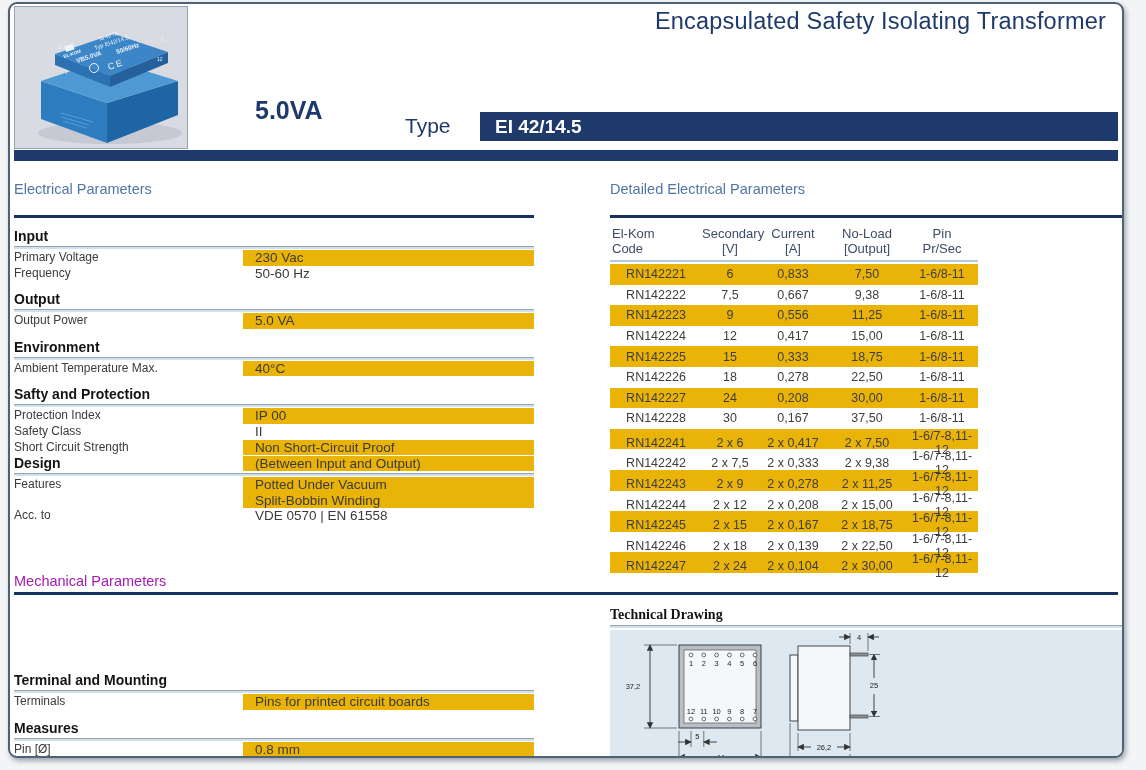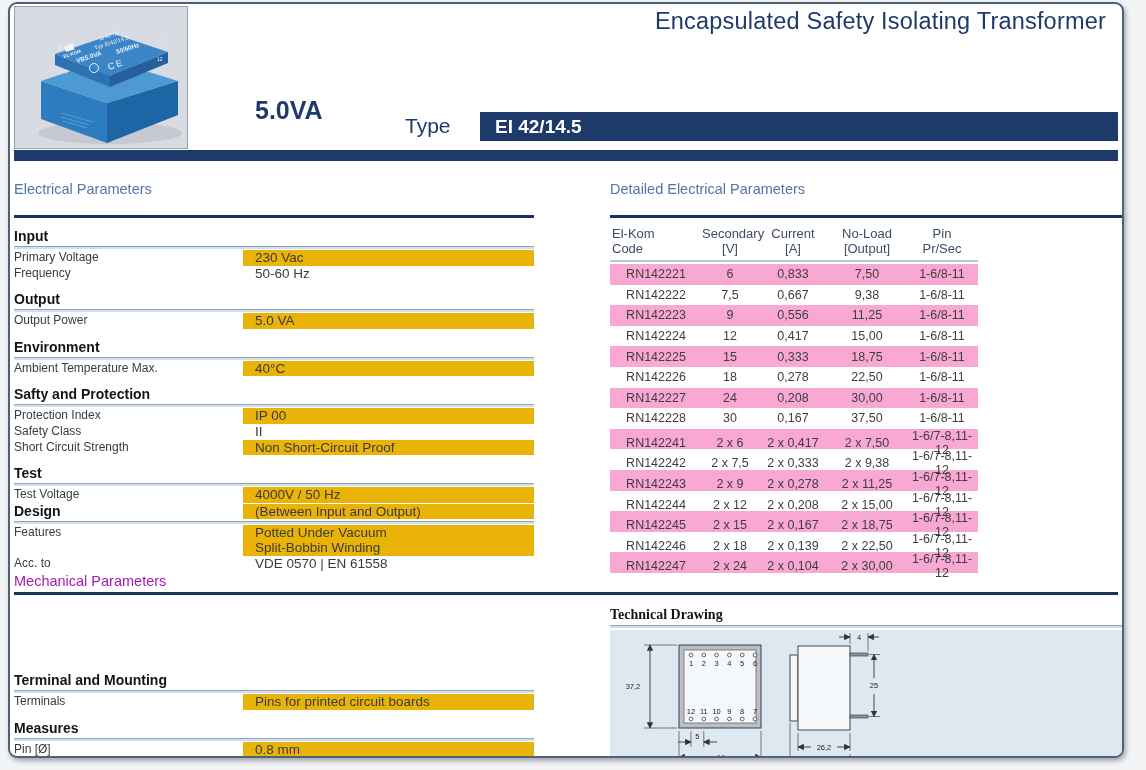--- a/index.html
+++ b/index.html
@@ -84,21 +84,21 @@
     font-size:13px;color:#3c4c68;line-height:15px;
     border-bottom:2px solid #aecbe2;padding-bottom:4px;margin-bottom:2px;
   }
   .dth{text-align:center;}
   .dth.left{text-align:left;padding-left:2px;}
   .dtable-row{
     display:grid;grid-template-columns:92px 56px 70px 78px 72px;
     height:20.6px;align-items:center;
     font-size:12.5px;color:#3e3e3e;text-align:center;
   }
-  .dtable-row.beige{background:#f9a8d4;}
+  .dtable-row.beige{background:#eab308;}
   
   .wide-heading{
     font-size:14.5px;color:#a21caf;
     padding-bottom:3px;border-bottom:3px solid #16335f;
     margin-top:0;
   }
   .mech-cols{display:flex;margin-top:2px;align-items:flex-end;}
   .draw-head{
     display:block;font-size:14px;font-weight:bold;color:#141414;
     border-bottom:1px solid #98a2ac;box-shadow:0 2px 0 #cfe0ee;
@@ -205,29 +205,20 @@
                 <div class="plabel">Protection Index</div>
                 <div class="pvalue hl">IP 00</div>
               </div>
               <div class="prow">
                 <div class="plabel">Safety Class</div>
                 <div class="pvalue">II</div>
               </div>
               <div class="prow">
                 <div class="plabel">Short Circuit Strength</div>
                 <div class="pvalue hl">Non Short-Circuit Proof</div>
-              </div>
-            </div>
-            <div class="psec">
-              <div class="psec-head">
-                <span class="psec-title">Test</span>
-              </div>
-              <div class="prow">
-                <div class="plabel">Test Voltage</div>
-                <div class="pvalue hl">4000V / 50 Hz</div>
               </div>
             </div>
             <div class="psec tight">
               <div class="psec-head">
                 <span class="psec-title">Design</span>
                 <div class="pvalue hl">(Between Input and Output)</div>
               </div>
               <div class="prow">
                 <div class="plabel">Features</div>
                 <div class="pvalue hl">Potted Under Vacuum</div>

